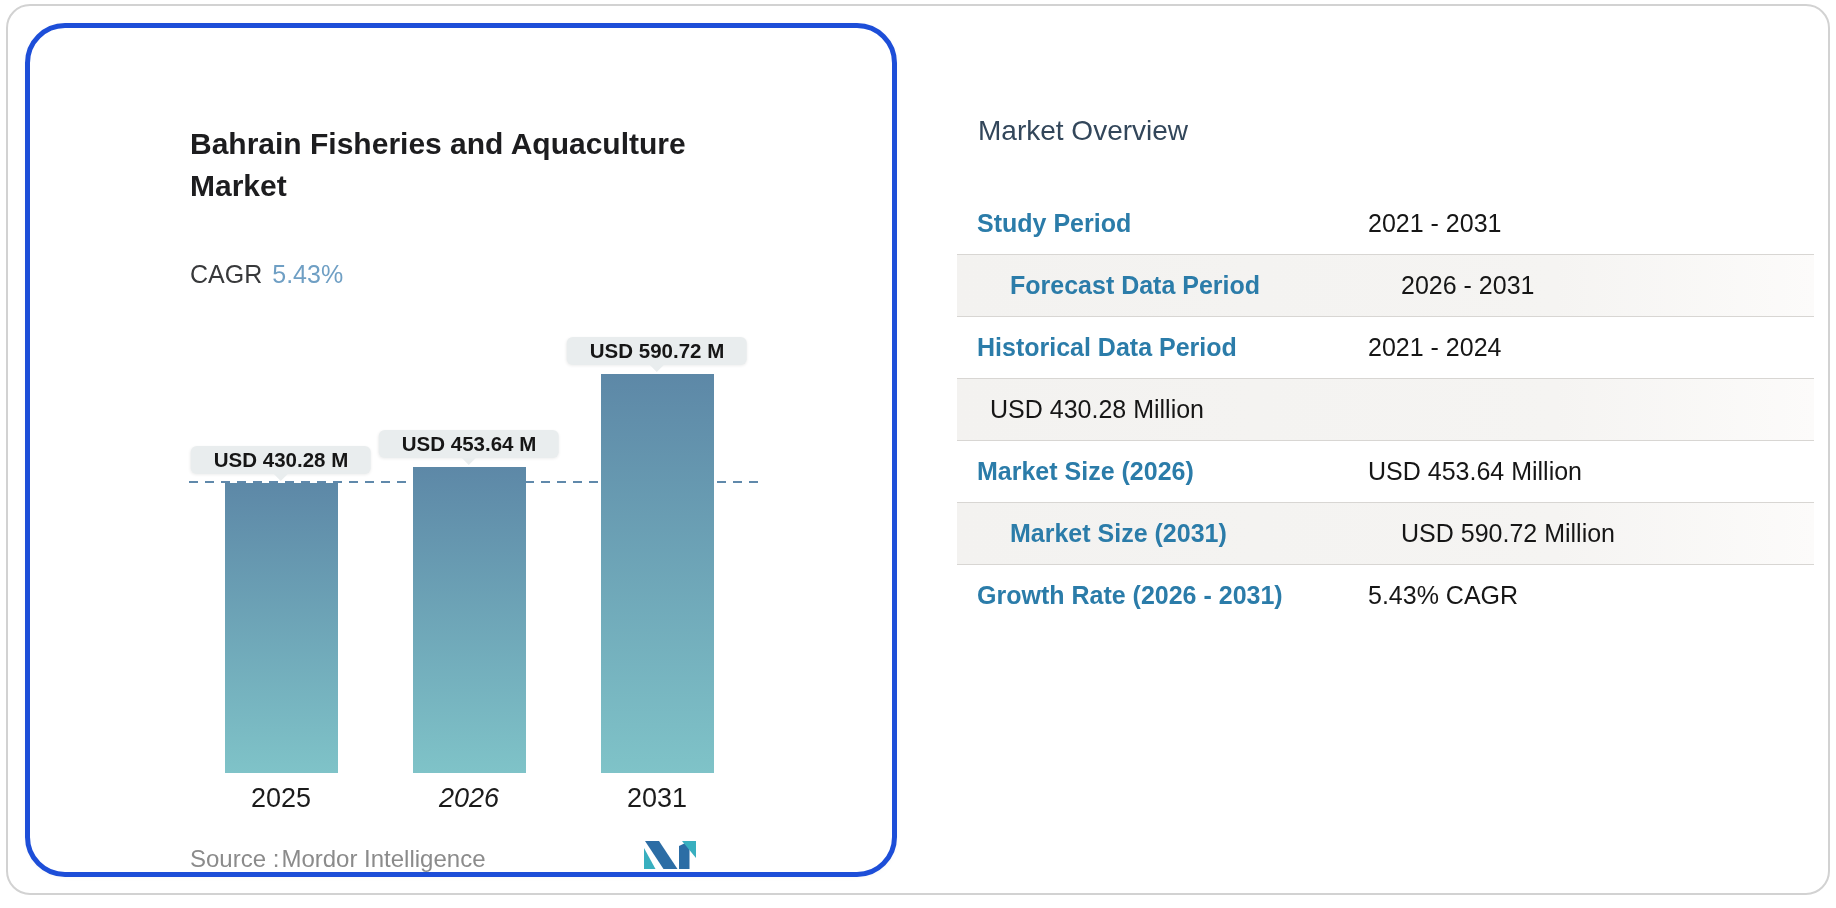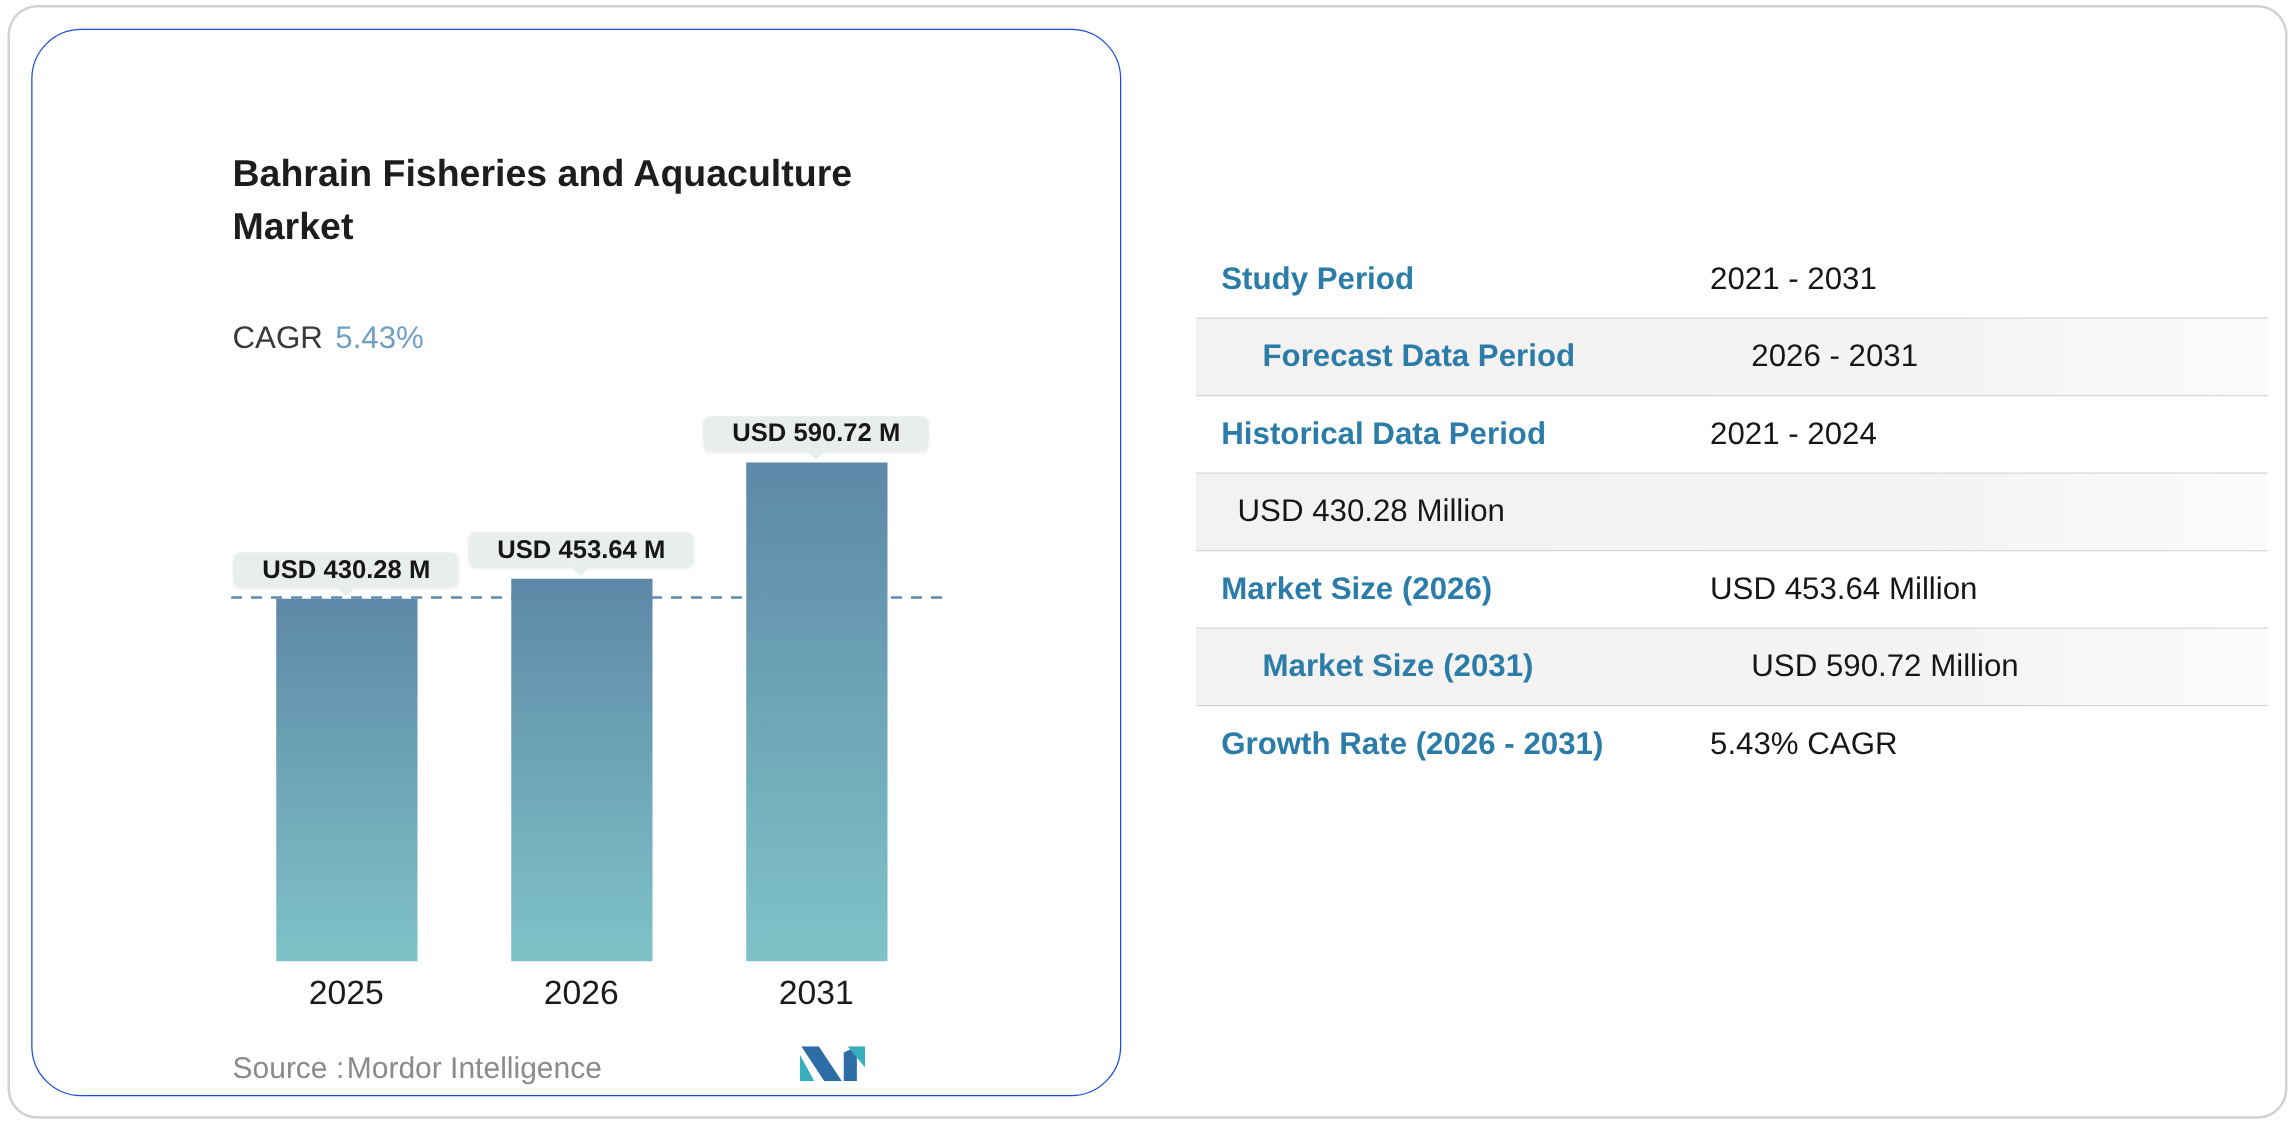--- a/index.html
+++ b/index.html
@@ -5,21 +5,21 @@
   * { margin:0; padding:0; box-sizing:border-box; }
   html,body { width:1836px; height:908px; background:#ffffff; font-family:"Liberation Sans","DejaVu Sans",sans-serif; }
   .stage { position:relative; width:1836px; height:908px; overflow:hidden; background:#fff; }
 
   
   .frame { position:absolute; left:6px; top:4px; width:1824px; height:891px;
            border:2px solid #d2d2d2; border-radius:24px; background:#ffffff; }
 
   
   .chart-card { position:absolute; left:25px; top:23px; width:872px; height:854px;
-                background:#ffffff; border:1px solid #1d4ed8; border-radius:40px;
+                background:#ffffff; border:5px solid #1d4ed8; border-radius:40px;
                 box-shadow:0 1px 4px rgba(0,0,0,0.03); }
   .chart-title { position:absolute; left:160px; top:95px; width:540px;
                  font-size:30px; line-height:42px; font-weight:600; color:#1d1d1f; }
   .chart-subtitle { position:absolute; left:160px; top:196px; font-size:23px; color:#2b2b2d; }
   .cagr-line { position:absolute; left:160px; top:232px; font-size:25px; }
   .cagr-key { color:#38393b; }
   .cagr-val { color:#6f9fc4; margin-left:10px; }
 
   .plot { position:absolute; left:0; top:0; width:872px; height:745px; }
   .bar-group { position:absolute; bottom:0; width:113px; }
@@ -71,35 +71,36 @@
         <div class="tooltip" style="bottom: 315px;">USD 453.64 M</div>
         <div class="bar" style="height: 306px; background: linear-gradient(rgb(93, 136, 167), rgb(127, 195, 200));"></div>
       </div>
       <div class="bar-group" style="left:571px;">
         <div class="tooltip" style="bottom: 408px;">USD 590.72 M</div>
         <div class="bar" style="height: 399px; background: linear-gradient(rgb(93, 136, 167), rgb(127, 195, 200));"></div>
       </div>
     </div>
 
     <div class="year-label" style="left:251px;">2025</div>
-    <div class="year-label" style="left:439px;">2026</div>
+    <div class="year-label" style="left:439px;font-style:italic;">2026</div>
     <div class="year-label" style="left:627px;">2031</div>
 
     <div class="source-row">
       <span class="src-key">Source :</span><span class="src-val">Mordor Intelligence</span>
     </div>
 
     <svg class="mi-logo" viewBox="0 0 52 28" aria-hidden="true">
       <polygon points="0,28 0,7 11.5,28" fill="#38afbf"></polygon>
       <polygon points="1,0 15,0 33.5,28 19.5,28" fill="#2c6da5"></polygon>
       <polygon points="35,5 45.5,0 45.5,28 35,28" fill="#2c6da5"></polygon>
       <polygon points="38,0 52,0 52,17" fill="#38afbf"></polygon>
     </svg>
   </div>
 
+  <div class="overview-heading">Market Overview</div>
 
   <div class="overview-table">
     <div class="ov-row">
       <div class="ov-label">Study Period</div>
       <div class="ov-value">2021 - 2031</div>
     </div>
     <div class="ov-row striped">
       <div class="ov-label">Forecast Data Period</div>
       <div class="ov-value">2026 - 2031</div>
     </div>

